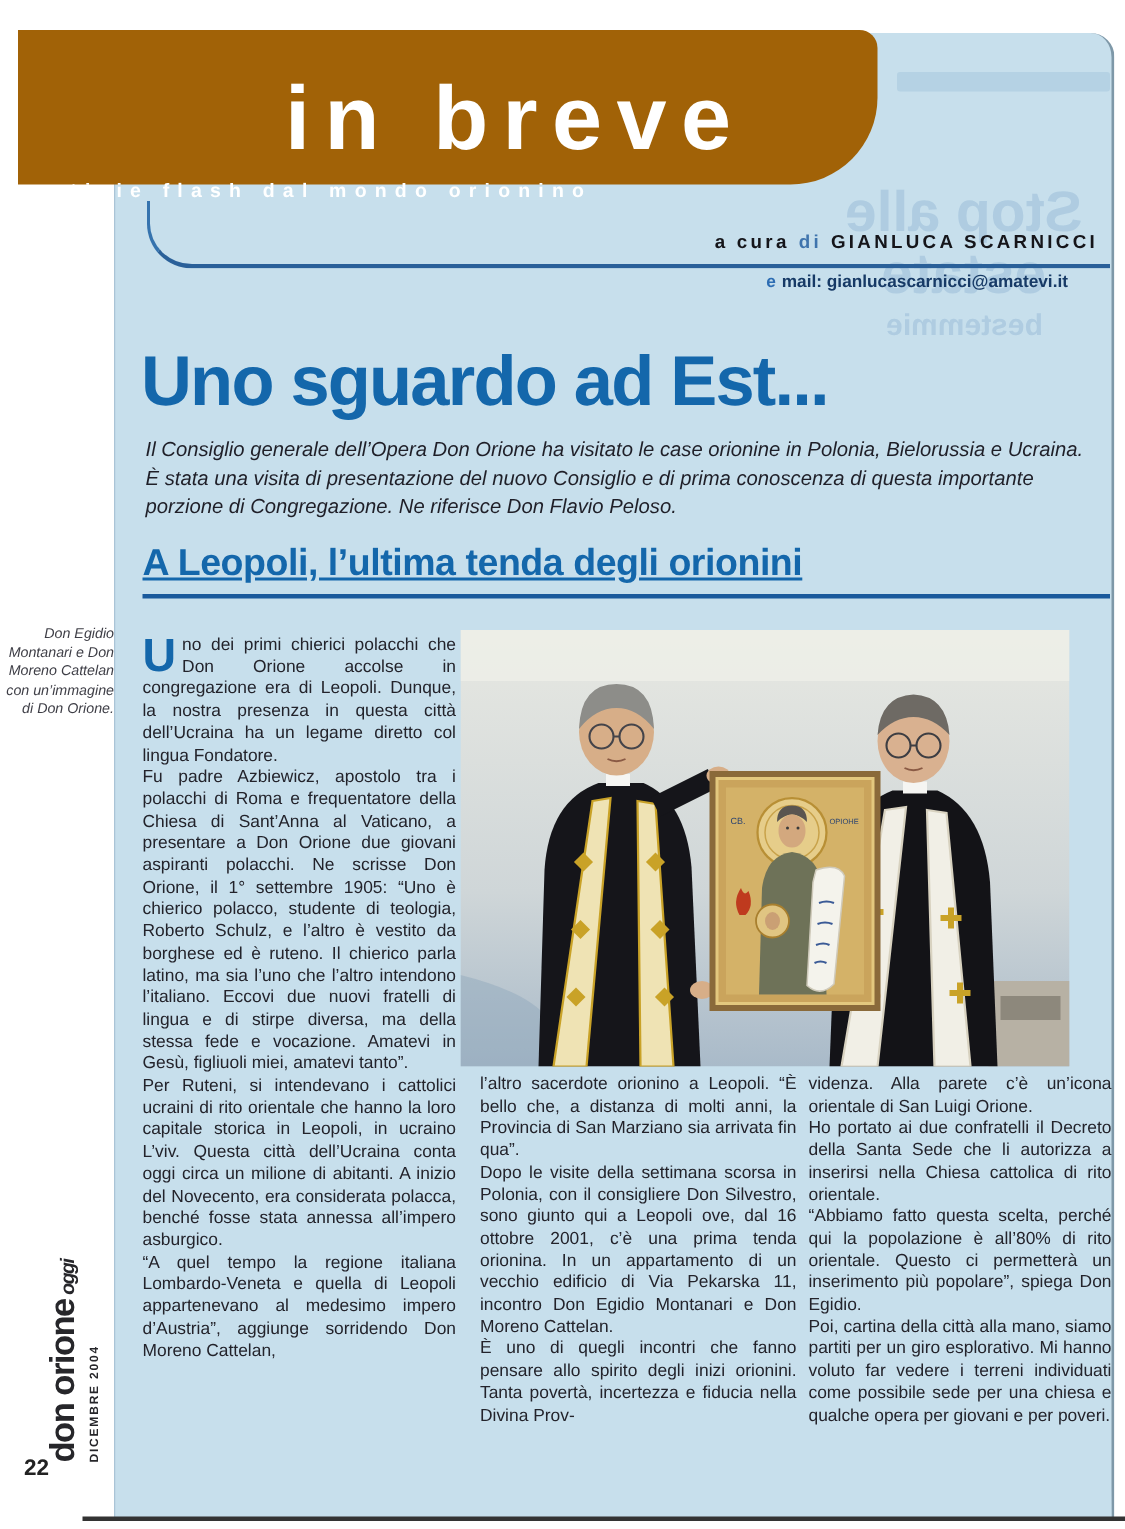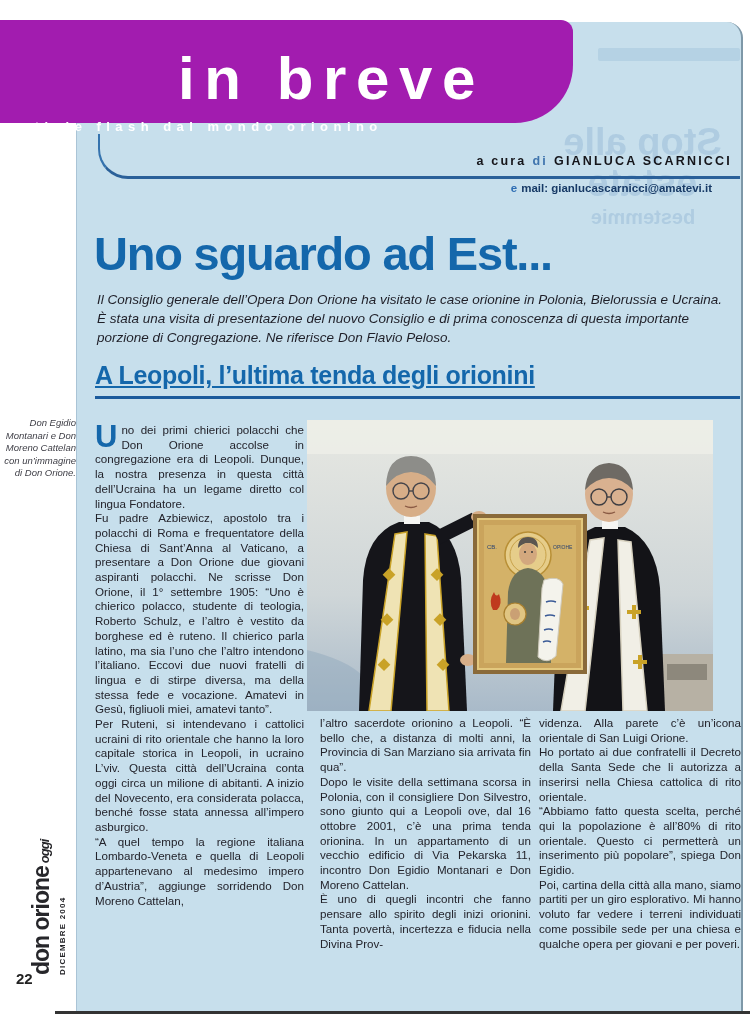--- a/index.html
+++ b/index.html
@@ -3,22 +3,22 @@
 <meta charset="utf-8">
 <style>
   html,body{margin:0;padding:0;background:#ffffff;}
   .page{position:relative;width:750px;height:1019px;background:#ffffff;overflow:hidden;
         font-family:"Liberation Sans","DejaVu Sans",sans-serif;}
 
   .blue-area{position:absolute;left:76px;top:22px;width:664px;height:991px;
              background:#c7dfec;border-top-right-radius:16px;
              border-left:1px solid #aac4d6;border-right:2px solid #7e98a8;}
 
-  .banner{position:absolute;left:0;top:20px;width:573px;height:103px;
-          background:#a21caf;border-radius:0 12px 58px 0;}
+  .banner{position:absolute;left:12px;top:20px;width:573px;height:103px;
+          background:#a16207;border-radius:0 12px 58px 0;}
   .banner-title{position:absolute;left:178px;top:24px;color:#ffffff;font-weight:bold;
                 font-size:60px;letter-spacing:0.16em;white-space:nowrap;}
   .banner-sub{position:absolute;left:8px;top:99px;color:#ffffff;font-weight:bold;
               font-size:13px;letter-spacing:0.42em;white-space:nowrap;}
 
   .curve-line{position:absolute;left:98px;top:134px;width:640px;height:42px;
               border-left:2px solid #3573ae;border-bottom:3px solid #2a6099;
               border-bottom-left-radius:30px;}
   .byline{position:absolute;left:98px;top:154px;width:634px;text-align:right;
           font-size:12.5px;font-weight:bold;letter-spacing:2.2px;color:#15151a;white-space:nowrap;}

